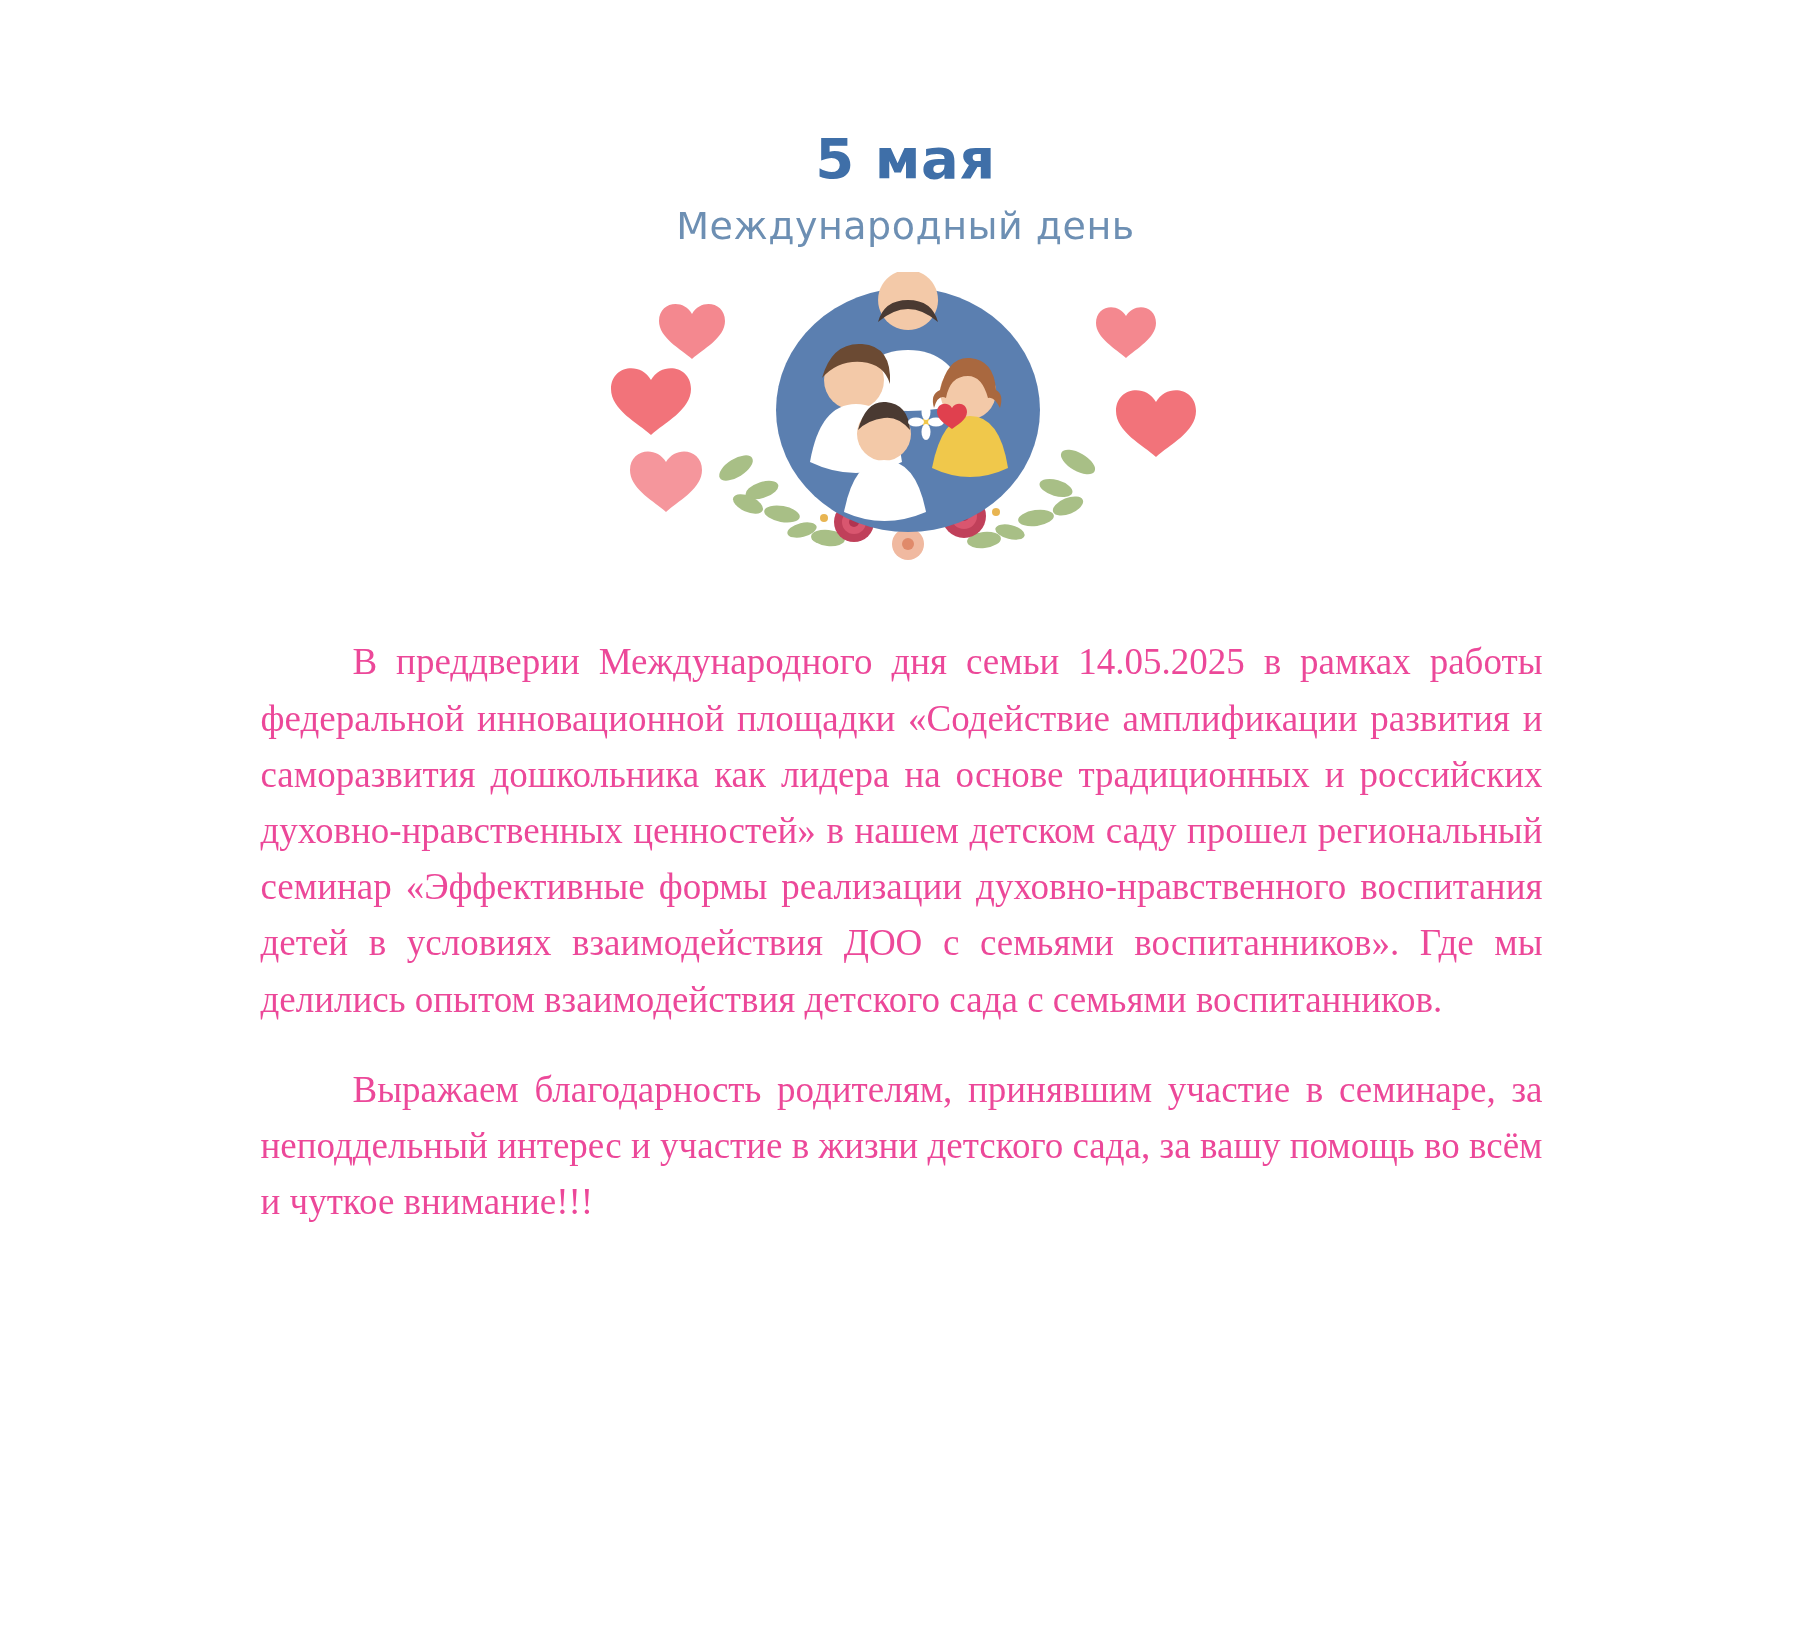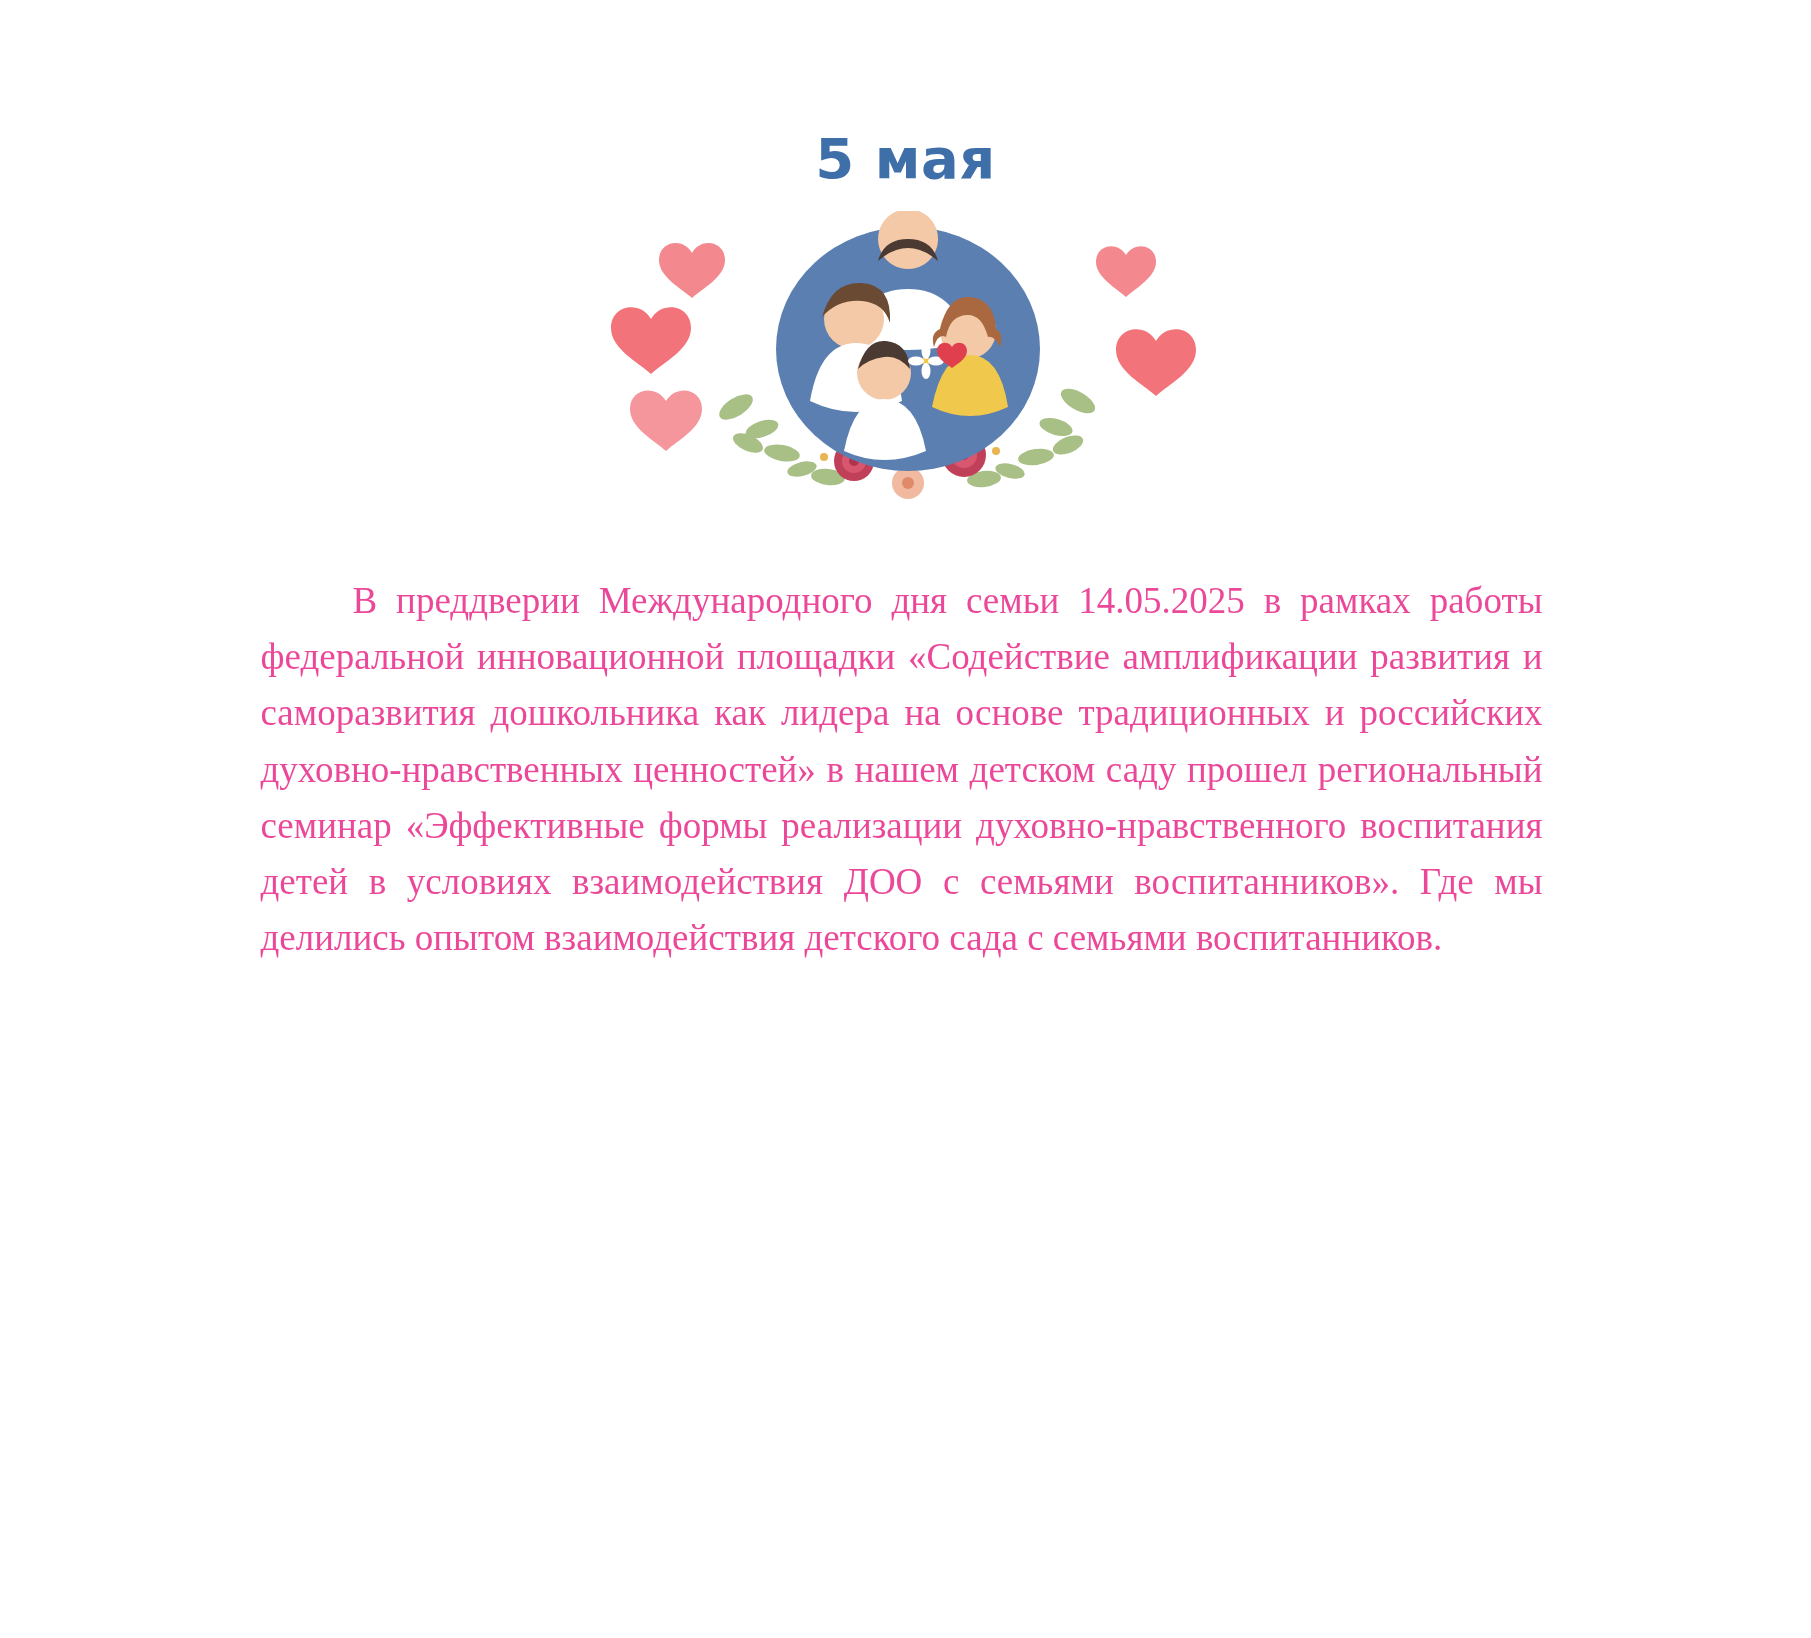--- a/index.html
+++ b/index.html
@@ -76,20 +76,21 @@
 </head>
 <body>
 
 <div class="page">
 
   <div class="illustration">
 
     <div class="ill-date">5 мая</div>
 
     <div class="ill-sub">
+      <div>Международный день</div>
     </div>
 
     <div class="ill-art">
       <svg viewBox="0 0 620 300" width="620" height="300" xmlns="http://www.w3.org/2000/svg">
 
         <g fill="#f4888f">
           <path d="M96,42 c-9,-16 -33,-12 -33,7 c0,17 22,28 33,38 c11,-10 33,-21 33,-38 c0,-19 -24,-23 -33,-7 z"></path>
         </g>
         <g fill="#f2737a">
           <path d="M55,108 c-11,-19 -40,-14 -40,9 c0,21 27,34 40,46 c13,-12 40,-25 40,-46 c0,-23 -29,-28 -40,-9 z"></path>
@@ -183,16 +184,17 @@
           <g fill="#e0404e">
             <path d="M356,136 c-4,-7 -15,-5 -15,4 c0,8 10,13 15,17 c5,-4 15,-9 15,-17 c0,-9 -11,-11 -15,-4 z"></path>
           </g>
         </g>
       </svg>
     </div>
   </div>
 
   <div class="article">
     <p>В преддверии Международного дня семьи 14.05.2025 в рамках работы федеральной инновационной площадки «Содействие амплификации развития и саморазвития дошкольника как лидера на основе традиционных и российских духовно-нравственных ценностей» в нашем детском саду прошел региональный семинар «Эффективные формы реализации духовно-нравственного воспитания детей в условиях взаимодействия ДОО с семьями воспитанников». Где мы делились опытом взаимодействия детского сада с семьями воспитанников.</p>
+    <p>Выражаем благодарность родителям, принявшим участие в семинаре, за неподдельный интерес и участие в жизни детского сада, за вашу помощь во всём и чуткое внимание!!!</p>
   </div>
 
   <div class="spacer-bottom"></div>
 </div>
 
 </body></html>

